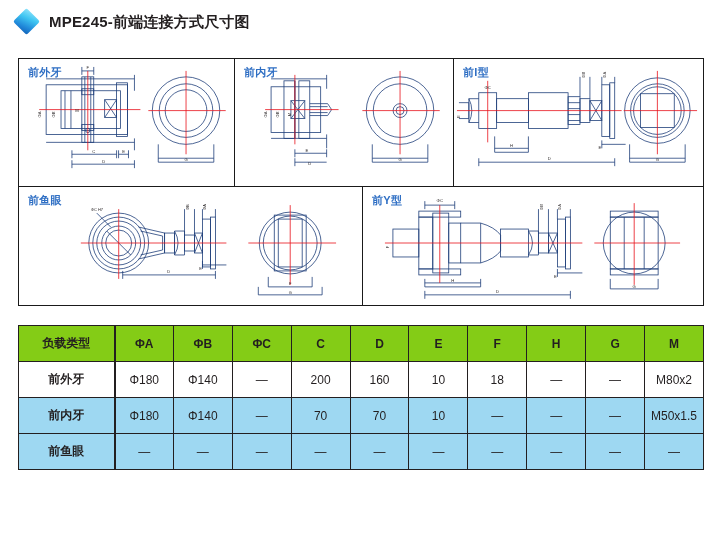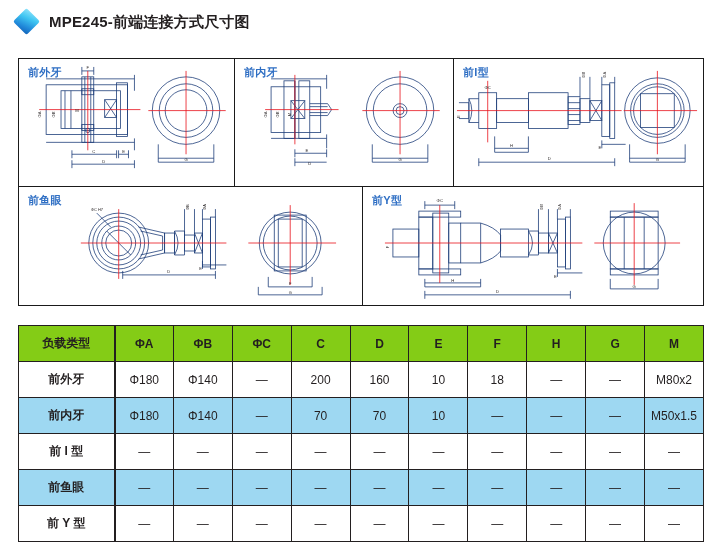--- a/index.html
+++ b/index.html
@@ -400,48 +400,22 @@
         <td>Φ140</td>
         <td>—</td>
         <td>70</td>
         <td>70</td>
         <td>10</td>
         <td>—</td>
         <td>—</td>
         <td>—</td>
         <td>M50x1.5</td>
       </tr>
-      <tr class="white">
-        <td class="c-type">前 I 型</td>
-        <td class="dash">—</td>
-        <td class="dash">—</td>
-        <td class="dash">—</td>
-        <td class="dash">—</td>
-        <td class="dash">—</td>
-        <td class="dash">—</td>
-        <td class="dash">—</td>
-        <td class="dash">—</td>
-        <td class="dash">—</td>
-        <td class="dash">—</td>
-      </tr>
       <tr class="blue">
         <td class="c-type">前鱼眼</td>
-        <td class="dash">—</td>
-        <td class="dash">—</td>
-        <td class="dash">—</td>
-        <td class="dash">—</td>
-        <td class="dash">—</td>
-        <td class="dash">—</td>
-        <td class="dash">—</td>
-        <td class="dash">—</td>
-        <td class="dash">—</td>
-        <td class="dash">—</td>
-      </tr>
-      <tr class="white">
-        <td class="c-type">前 Y 型</td>
         <td class="dash">—</td>
         <td class="dash">—</td>
         <td class="dash">—</td>
         <td class="dash">—</td>
         <td class="dash">—</td>
         <td class="dash">—</td>
         <td class="dash">—</td>
         <td class="dash">—</td>
         <td class="dash">—</td>
         <td class="dash">—</td>

